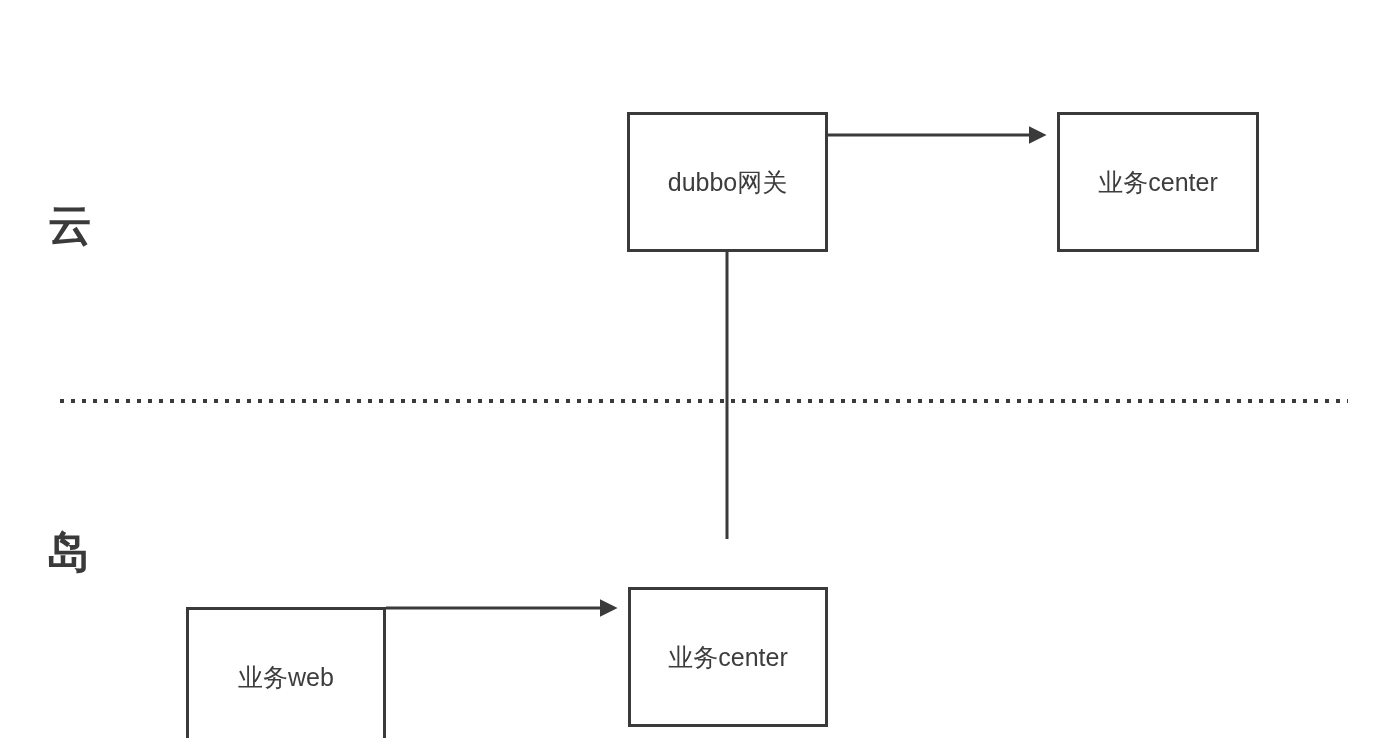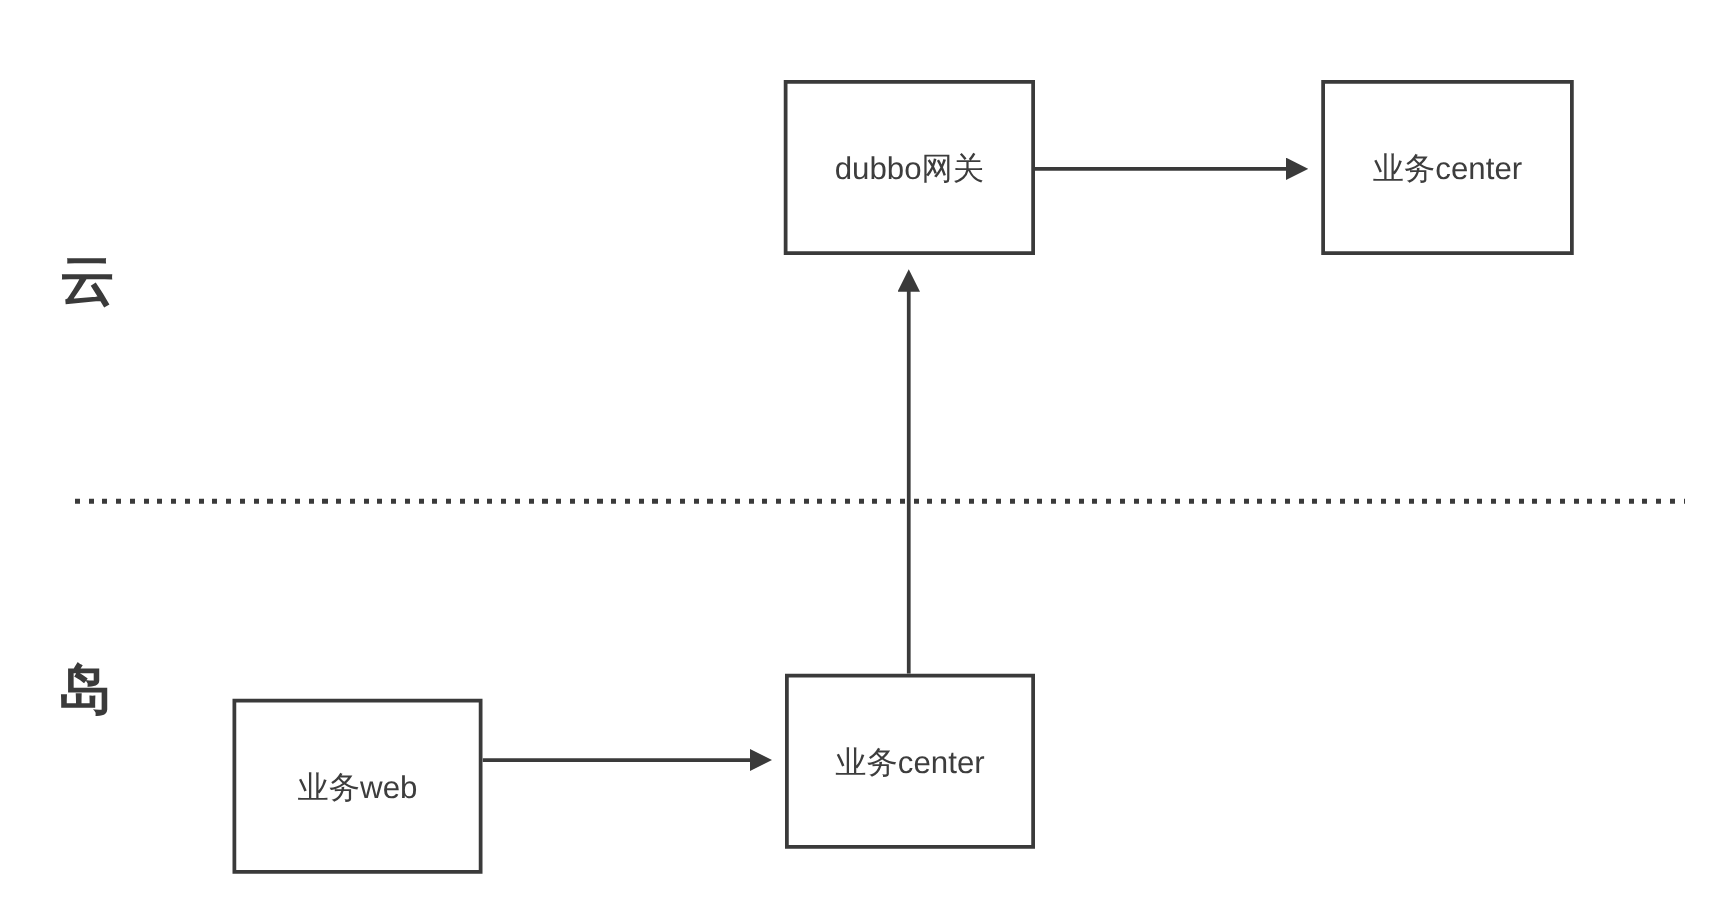--- a/index.html
+++ b/index.html
@@ -42,20 +42,21 @@
   .node {
     position: absolute;
     width: 200px;
     height: 140px;
     box-sizing: border-box;
     border: 3px solid #3a3a3a;
     background: #ffffff;
     display: flex;
     align-items: center;
     justify-content: center;
+    margin-top: 48px;
   }
   .node .node-label {
     font-size: 25px;
     color: #3d3d3d;
     white-space: nowrap;
   }
   .node.dubbo-gateway   { left: 627px; top: 64px;  width: 201px; }
   .node.biz-center-cloud{ left: 1057px; top: 64px; width: 202px; }
   .node.biz-web         { left: 186px; top: 559px; }
   .node.biz-center-island{ left: 628px; top: 539px; }

